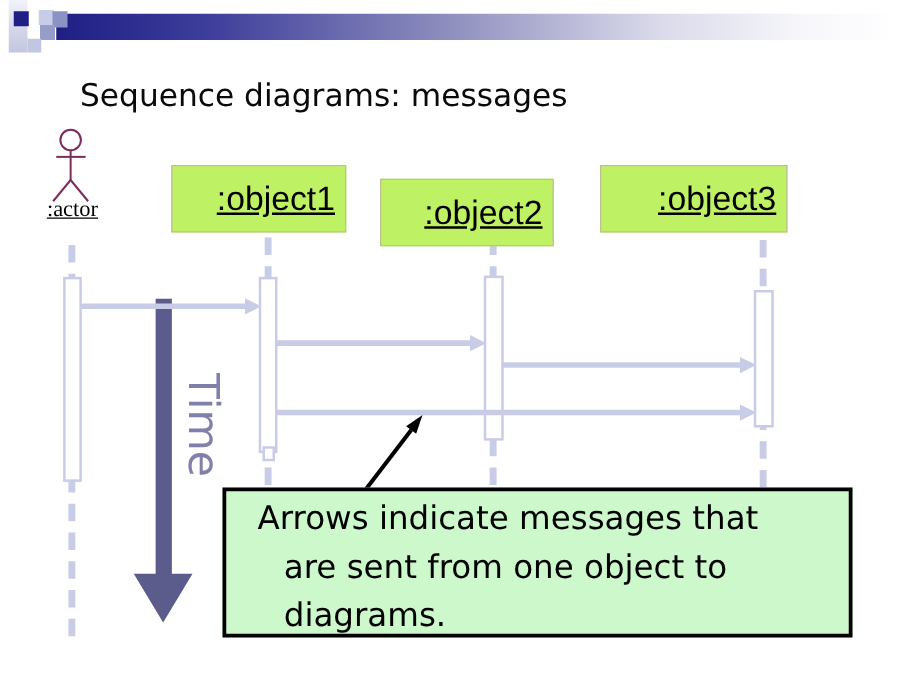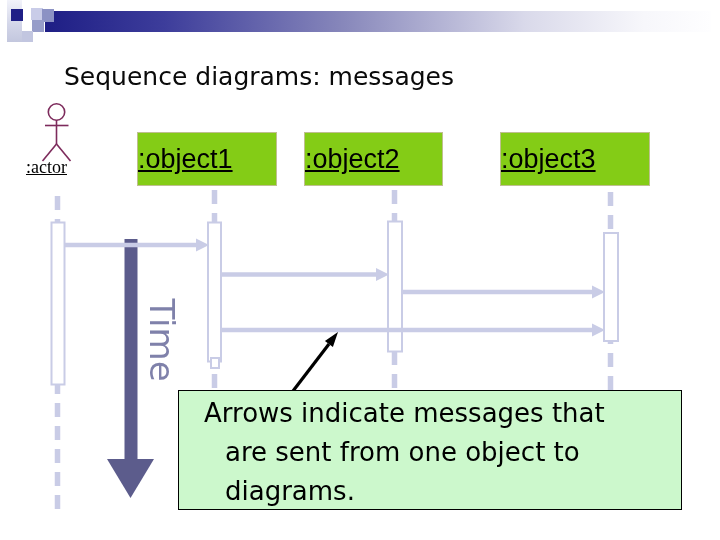--- a/index.html
+++ b/index.html
@@ -15,39 +15,39 @@
   .sq{position:absolute;}
   .sq-navy{left:11px;top:9px;width:12px;height:12px;background:#1f1f86;}
   .sq-lav{left:31px;top:8px;width:12px;height:12px;background:#c9cce8;}
   .sq-slate1{left:42px;top:9px;width:12px;height:13px;background:#8c92c4;}
   .sq-slate2{left:32px;top:20px;width:12px;height:12px;background:#979dc9;}
   .sq-light{left:22px;top:31px;width:11px;height:11px;background:#c2c6e0;}
   
   .title{position:absolute;left:40px;top:62px;font-family:"DejaVu Sans",sans-serif;
     font-size:25px;color:#0a0a0a;white-space:nowrap;margin-left:24px;}
   
-  .obj-box{position:absolute;top:132px;height:54px;background:#84cc16;
-    border:1px solid #bfbf90;display:flex;align-items:center;justify-content:flex-start;
-    box-sizing:border-box;padding-right:20px;}
+  .obj-box{position:absolute;top:132px;height:54px;background:#bef264;
+    border:1px solid #bfbf90;display:flex;align-items:center;justify-content:flex-end;
+    box-sizing:border-box;padding-right:8px;}
   .obj-box span{font-size:27px;color:#000;text-decoration:underline;white-space:nowrap;}
   #obj1{left:137px;width:140px;}
-  #obj2{left:304px;width:139px;}
-  #obj3{left:500px;width:150px;}
+  #obj2{left:304px;width:139px;margin-top:11px;}
+  #obj3{left:480px;width:150px;}
   
-  .actor-label{position:absolute;left:26px;top:157px;width:64px;
+  .actor-label{position:absolute;left:26px;top:157px;width:64px;text-align:center;
     font-family:"Liberation Serif",serif;font-size:18px;color:#000;text-decoration:underline;}
   
   .time-label{position:absolute;left:112px;top:321px;width:100px;height:38px;
     transform:rotate(90deg);font-family:"DejaVu Sans",sans-serif;font-size:34px;
     color:#7f81aa;text-align:center;line-height:38px;}
   
   .overlay{position:absolute;left:0;top:0;}
   
   .callout{position:absolute;left:178px;top:390px;width:504px;height:120px;
-    background:#ccf8cc;border:1px solid #000000;box-sizing:border-box;
+    background:#ccf8cc;border:3px solid #000000;box-sizing:border-box;
     font-family:"DejaVu Sans",sans-serif;font-size:26px;color:#000;
     padding-top:3px;}
   .callout .ln{line-height:39px;white-space:nowrap;padding-left:25px;}
   .callout .ln.indent{padding-left:46px;}
 </style>
 </head>
 <body>
 
 <div id="slide">
 

